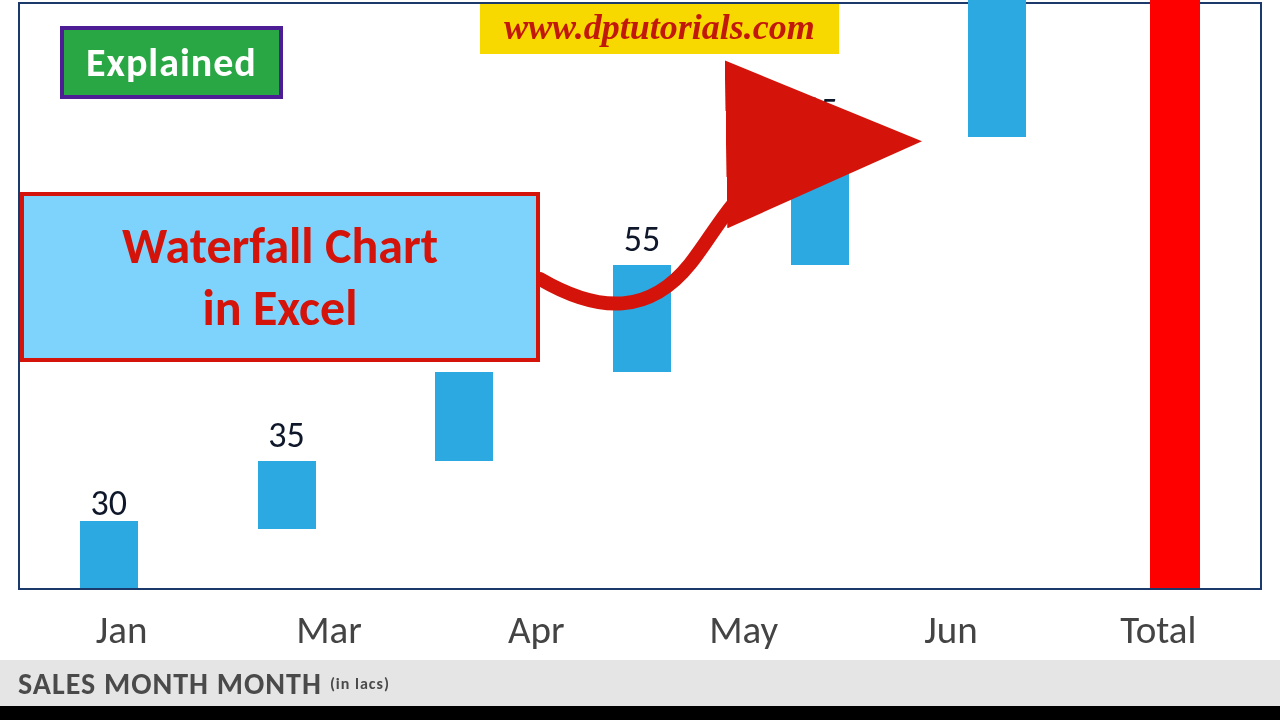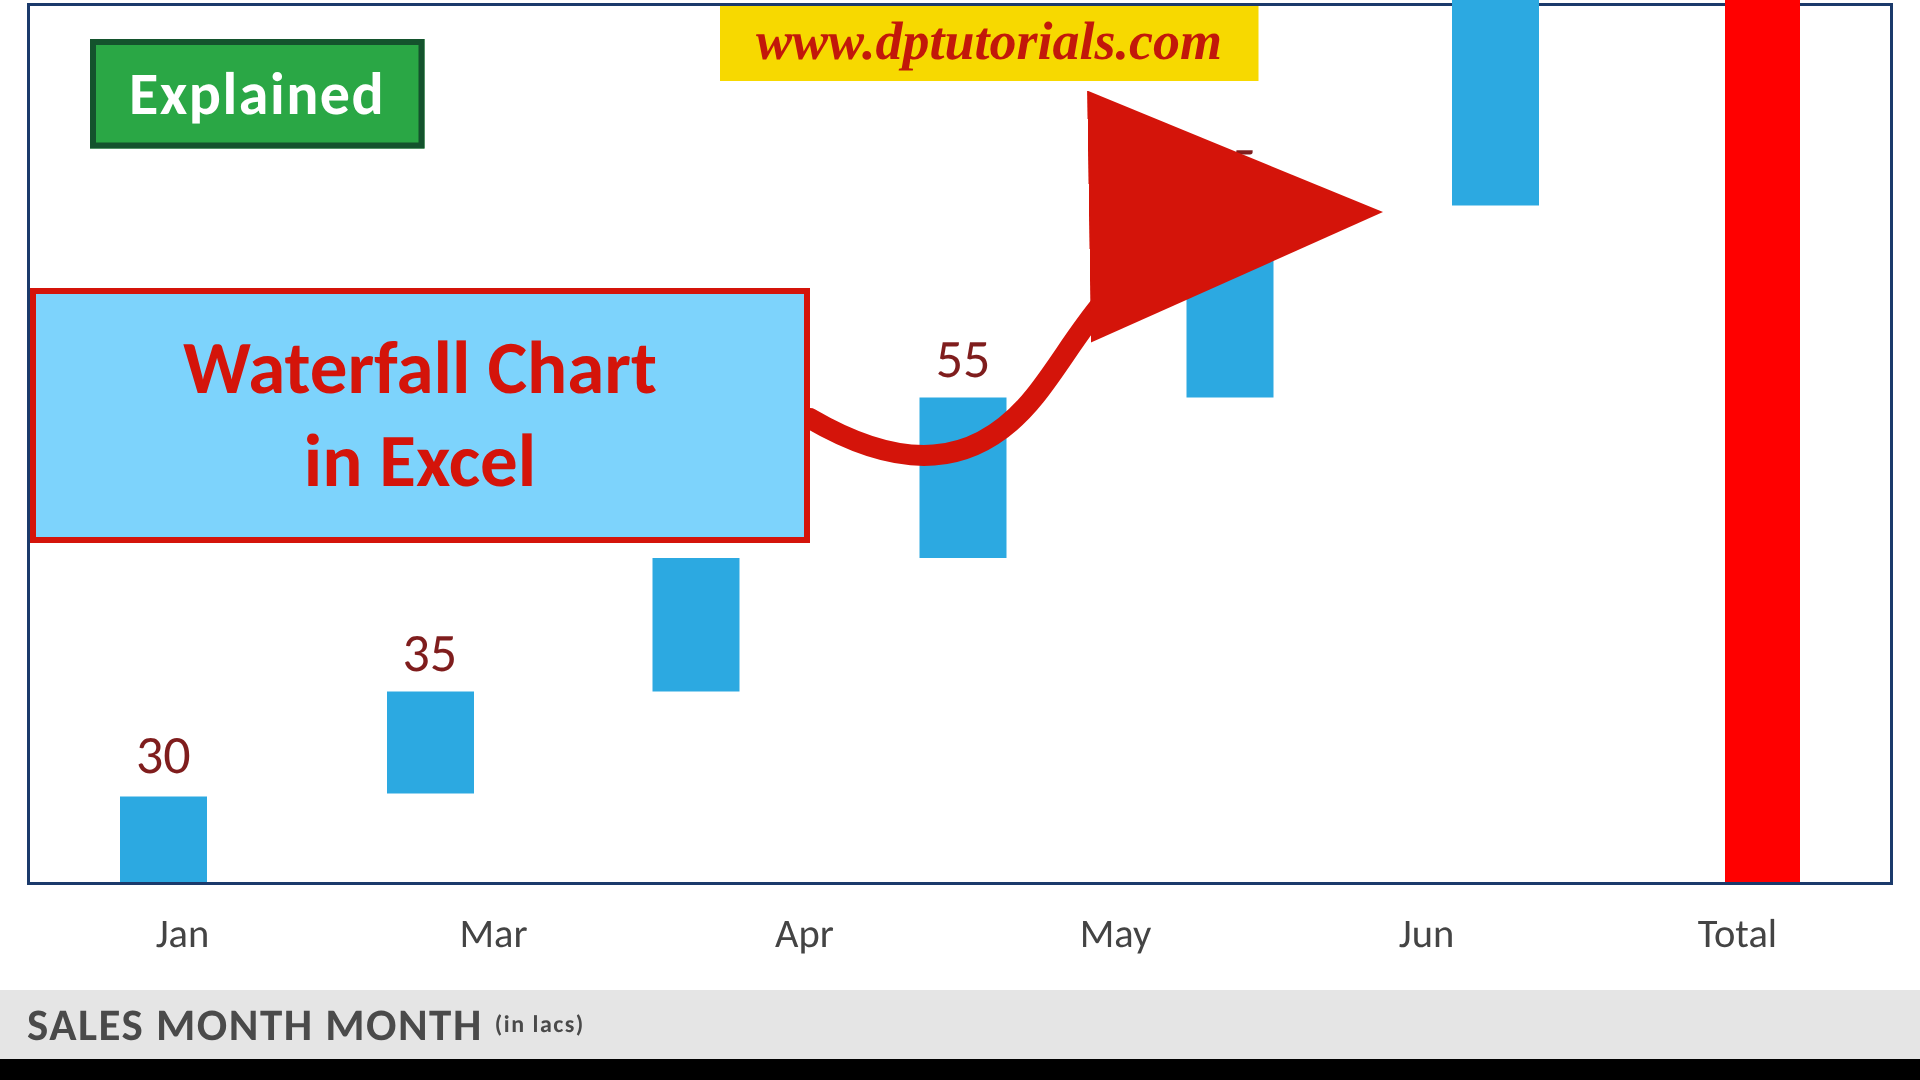--- a/index.html
+++ b/index.html
@@ -27,21 +27,21 @@
   
   .badge-explained {
     position: absolute;
     left: 40px;
     top: 22px;
     background: #2aa745;
     color: #fff;
     font-weight: 700;
     font-size: 40px;
     padding: 8px 22px;
-    border: 4px solid #14532d;
+    border: 4px solid #4c1d95;
     letter-spacing: 1px;
   }
 
   
   .url-banner {
     position: absolute;
     left: 460px;
     top: 0px;
     background: #f7d900;
     color: #c2180a;
@@ -77,21 +77,21 @@
     position: absolute;
     left: 18px;
     top: 600px;
     width: 1244px;
     height: 55px;
     display: flex;
   }
   .xaxis .tick {
     flex: 1;
     text-align: center;
-    font-size: 27px;
+    font-size: 39px;
     color: #444;
     font-weight: 500;
     padding-top: 6px;
   }
 
   
   .caption-strip {
     position: absolute;
     left: 0;
     top: 660px;
@@ -126,21 +126,21 @@
     position: absolute;
     background: #2ca9e1;
   }
   .bar.total { background: #ff0000; }
   .bar .val {
     position: absolute;
     left: 50%;
     transform: translateX(-50%);
     font-size: 36px;
     font-weight: 500;
-    color: #7f1d1d;
+    color: #0f172a;
     white-space: nowrap;
   }
 
   
   .arrow-wrap {
     position: absolute;
     left: 520px;
     top: 120px;
     width: 360px;
     height: 200px;
@@ -149,21 +149,21 @@
   .arrow-wrap svg { width: 100%; height: 100%; overflow: visible; }
 </style>
 </head>
 <body>
 
 <div class="stage">
 
   <div class="plot">
 
     <div class="bars" id="bars">
-        <div class="bar" style="left: 59.8571px; width: 58px; bottom: 0px; height: 57px;">
+        <div class="bar" style="left: 59.8571px; width: 58px; bottom: 0px; height: 67px;">
           <div class="val" style="bottom: 62.8px;">30</div>
         </div>
         <div class="bar" style="left: 237.571px; width: 58px; bottom: 58.8px; height: 68.6px; padding-left: 44px;">
           <div class="val" style="bottom: 72.6px;">35</div>
         </div>
         <div class="bar" style="left: 415.286px; width: 58px; bottom: 127.4px; height: 88.2px;">
           <div class="val" style="bottom: 92.2px;">45</div>
         </div>
         <div class="bar" style="left: 593px; width: 58px; bottom: 215.6px; height: 107.8px; text-align: right;">
           <div class="val" style="bottom: 111.8px;">55</div>

